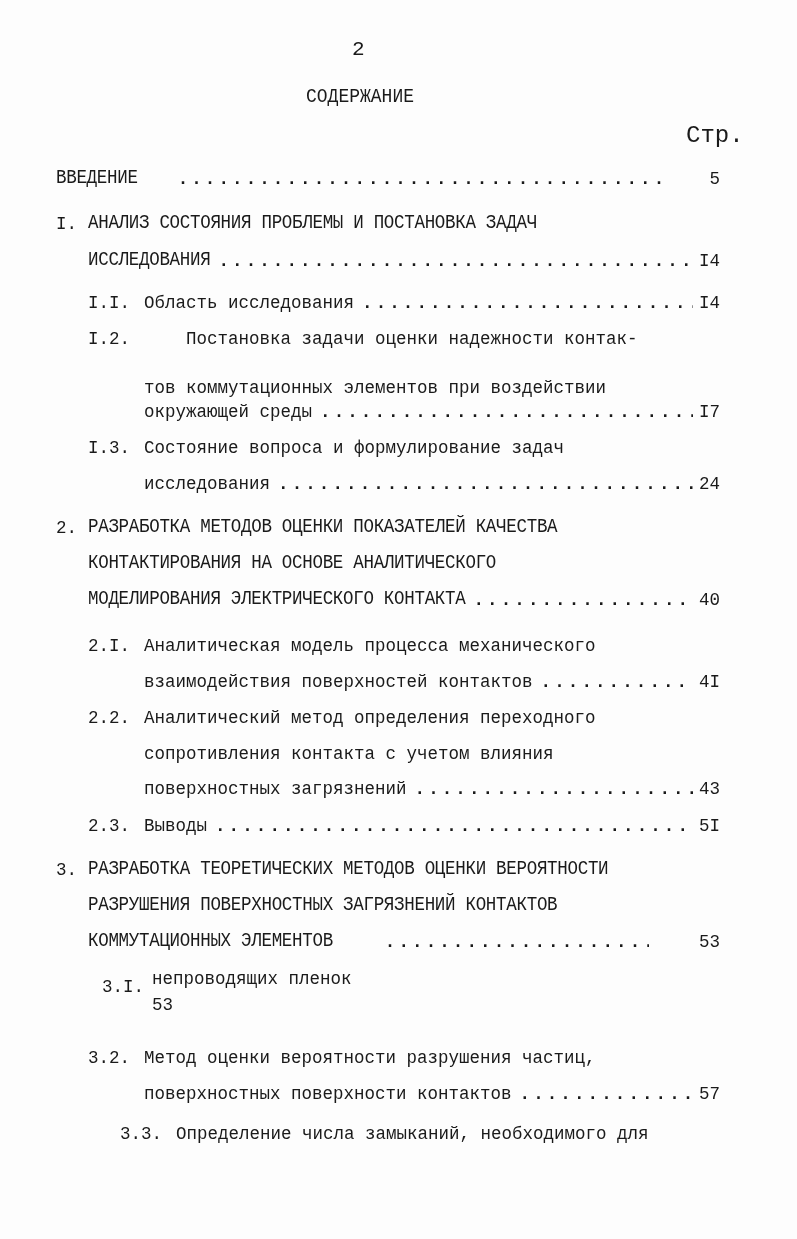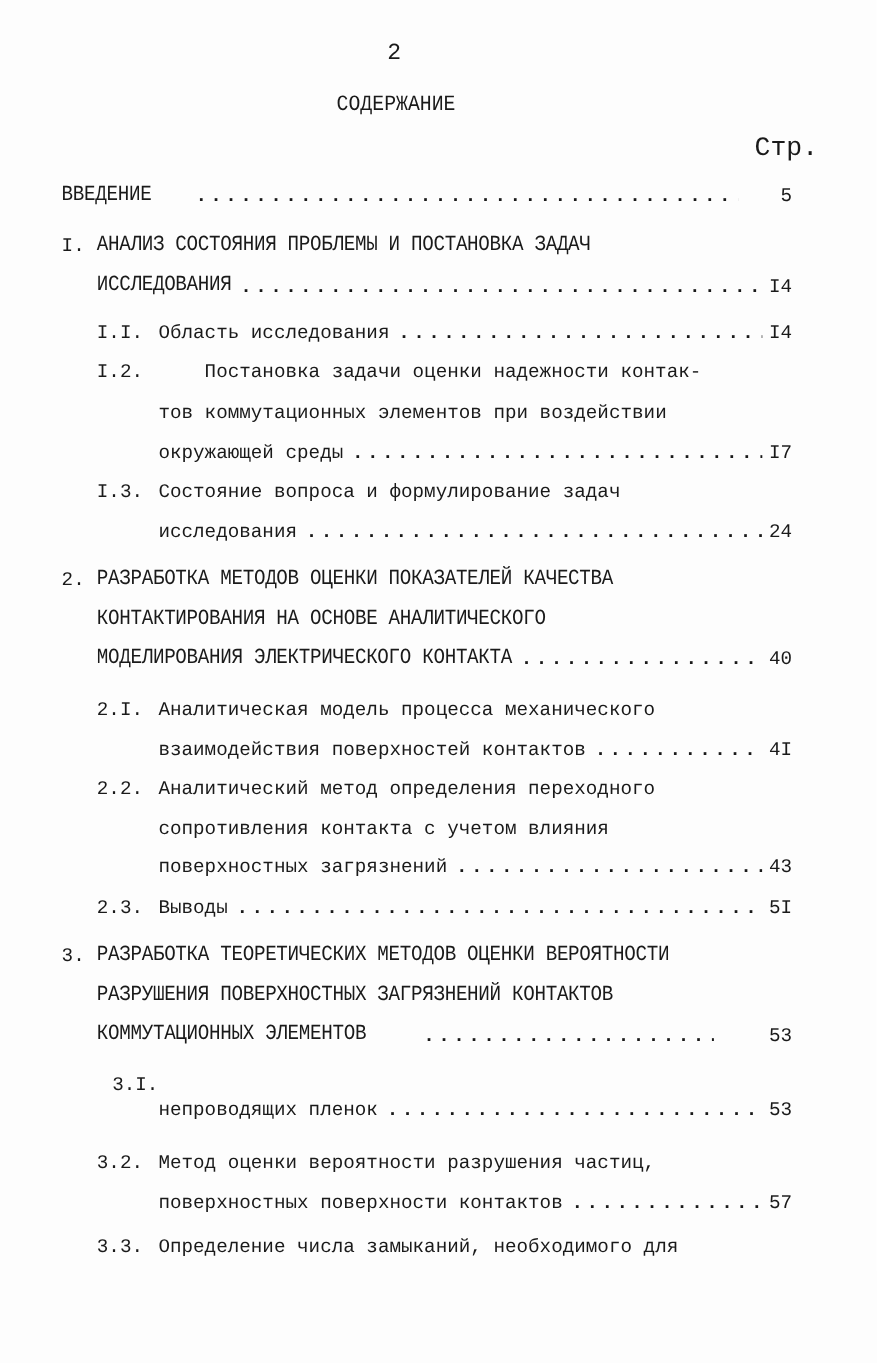--- a/index.html
+++ b/index.html
@@ -45,21 +45,21 @@
     <span class="num" style="width:56px;">I.I.</span>
     <span class="txt">Область исследования</span>
     <span class="dots">................................................................................</span>
     <span class="pg">I4</span>
   </div>
 
   <div class="line" style="top:326px; left:88px;gap:42px;">
     <span class="num" style="width:56px;">I.2.</span>
     <span class="txt">Постановка задачи оценки надежности контак-</span>
   </div>
-  <div class="line" style="top:363px; left:144px;">
+  <div class="line" style="top:375px; left:144px;">
     <span class="txt">тов коммутационных элементов при воздействии</span>
   </div>
   <div class="line" style="top:399px; left:144px; width:576px;">
     <span class="txt">окружающей среды</span>
     <span class="dots">................................................................................</span>
     <span class="pg">I7</span>
   </div>
 
   <div class="line" style="top:435px; left:88px;">
     <span class="num" style="width:56px;">I.3.</span>
@@ -123,34 +123,34 @@
   </div>
   <div class="line" style="top:929px; left:88px; width:632px;gap:44px;">
     <span class="txt caps">КОММУТАЦИОННЫХ ЭЛЕМЕНТОВ</span>
     <span class="dots">................................................................................</span>
     <span class="pg">53</span>
   </div>
 
   <div class="line" style="top:974px; left:88px;">
     <span class="num" style="width:56px;margin-left:14px;">3.I.</span>
   </div>
-  <div class="line" style="top:997px; left:144px; width:576px;">
+  <div class="line" style="top:966px; left:144px; width:576px;flex-direction:column;">
     <span class="txt">непроводящих пленок</span>
     <span class="dots">................................................................................</span>
     <span class="pg">53</span>
   </div>
 
   <div class="line" style="top:1045px; left:88px;">
     <span class="num" style="width:56px;">3.2.</span>
     <span class="txt">Метод оценки вероятности разрушения частиц,</span>
   </div>
   <div class="line" style="top:1081px; left:144px; width:576px;">
     <span class="txt">поверхностных поверхности контактов</span>
     <span class="dots">................................................................................</span>
     <span class="pg">57</span>
   </div>
 
   <div class="line" style="top:1121px; left:88px;">
-    <span class="num" style="width:56px;">3.3.</span>
+    <span class="num" style="width:56px;margin-left:32px;">3.3.</span>
     <span class="txt">Определение числа замыканий, необходимого для</span>
   </div>
 
 </div>
 
 </body></html>

